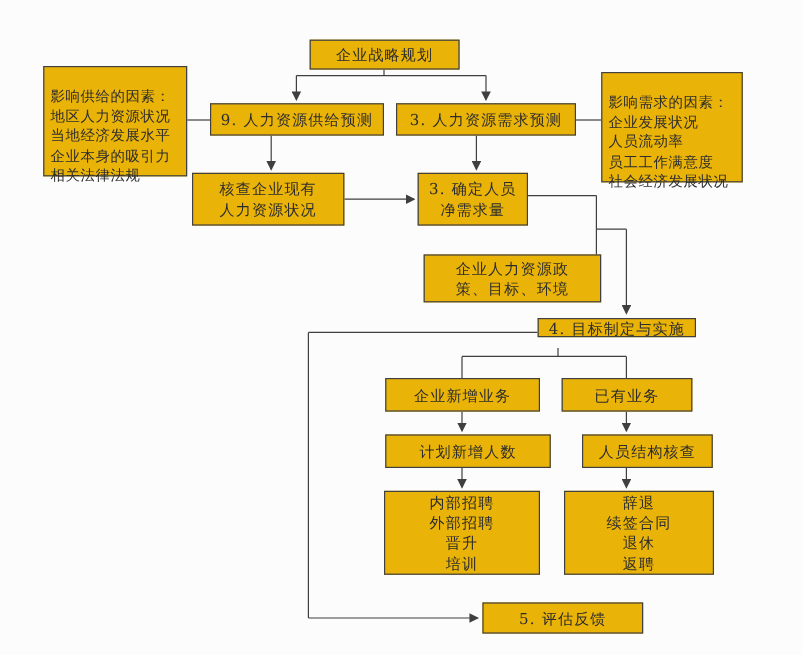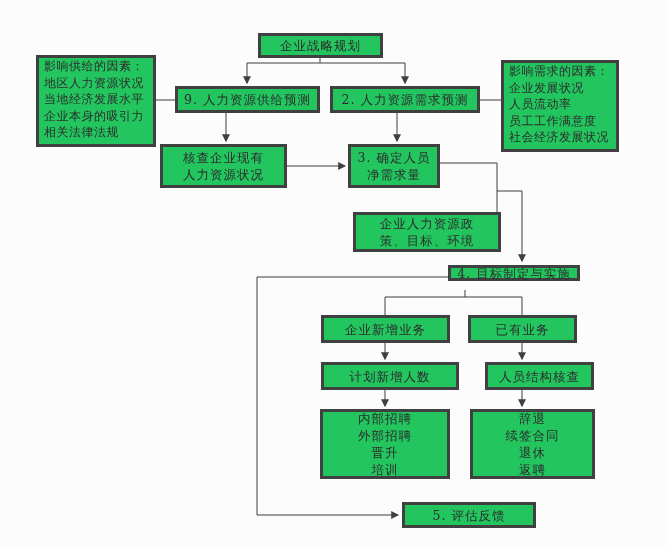--- a/index.html
+++ b/index.html
@@ -2,29 +2,29 @@
 <html><head>
 <meta charset="utf-8">
 <style>
   html,body{margin:0;padding:0;background:#fcfcfc;}
   #canvas{
     position:relative;width:668px;height:546px;background:#fcfcfc;
     font-family:"DejaVu Serif","Liberation Serif",serif;overflow:hidden;
   }
   #wires{position:absolute;left:0;top:0;width:668px;height:546px;pointer-events:none;}
   .node{
-    position:absolute;box-sizing:border-box;border:3px solid #404040;
+    position:absolute;box-sizing:border-box;border:1px solid #404040;
     display:flex;align-items:center;justify-content:center;
     text-align:center;white-space:pre-line;
     font-size:12.5px;line-height:17px;letter-spacing:1px;color:#2d2d2d;
-    background:#22c55e;
+    background:#eab308;
   }
   .node.factor{
     align-items:flex-start;justify-content:flex-start;text-align:left;
-    padding:0 5px;letter-spacing:0.5px;line-height:16.5px;font-size:12px;
+    padding:16px 5px;letter-spacing:0.5px;line-height:16.5px;font-size:12px;
   }
 </style>
 </head>
 <body>
 
 <div id="canvas">
 
   <svg id="wires" viewBox="0 0 668 546" xmlns="http://www.w3.org/2000/svg">
     <defs>
       <marker id="arr" viewBox="0 0 10 10" refX="8.5" refY="5" markerWidth="8" markerHeight="8" orient="auto">
@@ -96,21 +96,21 @@
 相关法律法规</div>
 
   <div class="node factor" style="left:501px;top:60px;width:118px;height:92px;">影响需求的因素：
 企业发展状况
 人员流动率
 员工工作满意度
 社会经济发展状况</div>
 
   <div class="node" style="left:175px;top:86px;width:145px;height:27px;">9. 人力资源供给预测</div>
 
-  <div class="node" style="left:330px;top:86px;width:150px;height:27px;">2. 人力资源需求预测</div>
+  <div class="node" style="left:330px;top:86px;width:150px;height:27px;">3. 人力资源需求预测</div>
 
   <div class="node" style="left:160px;top:144px;width:127px;height:44px;">核查企业现有
 人力资源状况</div>
 
   <div class="node" style="left:348px;top:144px;width:92px;height:44px;">3. 确定人员
 净需求量</div>
 
   <div class="node" style="left:353px;top:212px;width:148px;height:40px;">企业人力资源政
 策、目标、环境</div>
 

